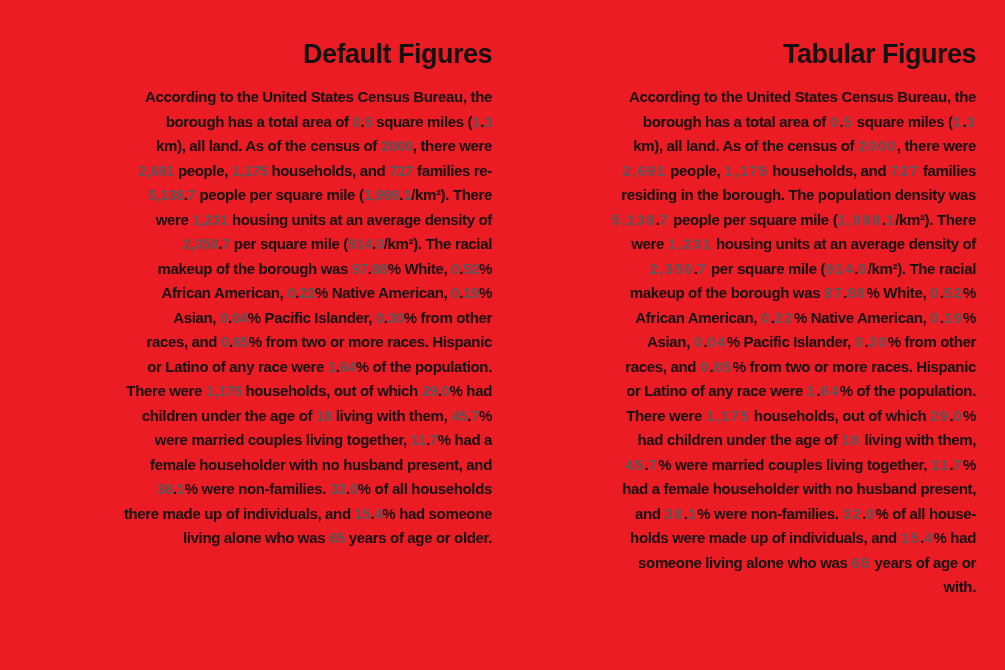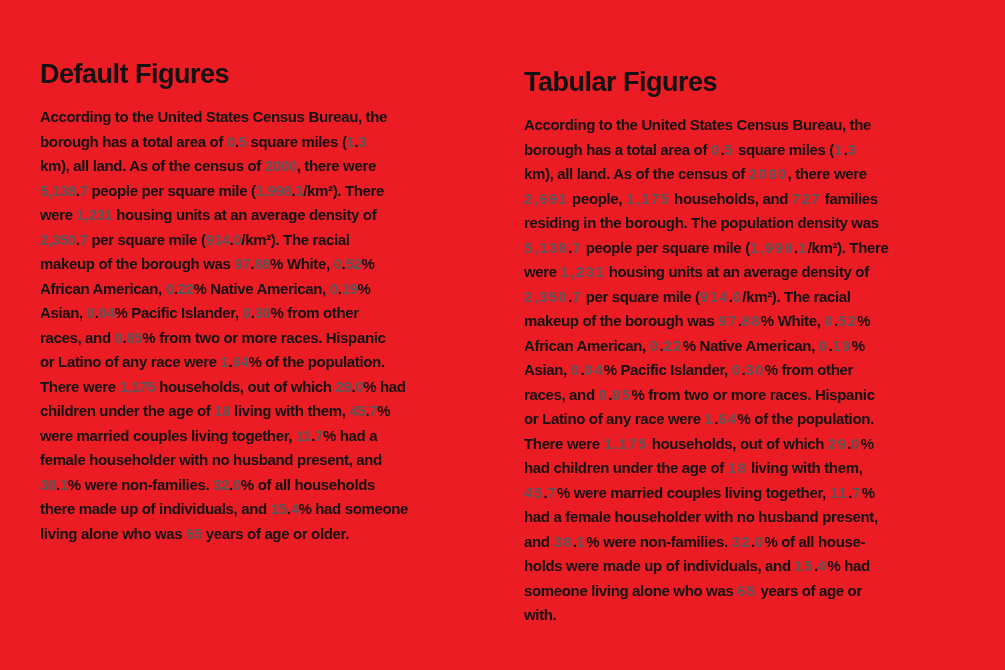--- a/index.html
+++ b/index.html
@@ -6,25 +6,26 @@
   body {
     width: 1005px;
     height: 670px;
     position: relative;
     overflow: hidden;
     background: var(--bg, #EC1C24);
     font-family: "Liberation Sans", sans-serif;
   }
   .column {
     position: absolute;
-    top: 59px;
+    top: 39px;
     width: 452px;
+    text-align: right;
   }
   .column.col-0 { left: 40px; }
-  .column.col-1 { left: 524px; margin-top: 8px; }
+  .column.col-1 { left: 524px; }
   .col-title {
     margin: 0 0 16px 0;
     font-size: 27px;
     font-weight: bold;
     line-height: 30px;
     letter-spacing: -0.5px;
     color: var(--fg, #141112);
   }
   .col-body {
     font-size: 15px;
@@ -40,20 +41,21 @@
 </head>
 <body style="--bg: #EC1C24; --fg: #141112; --figc: #5C5456;">
 
 <main>
   <section class="column col-0 style-default">
     <h1 class="col-title">Default Figures</h1>
     <div class="col-body">
         <div class="line"><span>According to the United States Census Bureau, the</span></div>
         <div class="line"><span>borough has a total area of </span><span class="fig">0</span><span>.</span><span class="fig">5</span><span> square miles (</span><span class="fig">1</span><span>.</span><span class="fig">3</span></div>
         <div class="line"><span>km), all land. As of the census of </span><span class="fig">2000</span><span>, there were</span></div>
+        <div class="line"><span class="fig">2,691</span><span> people, </span><span class="fig">1,175</span><span> households, and </span><span class="fig">727</span><span> families re-</span></div>
         <div class="line"><span class="fig">5,138</span><span>.</span><span class="fig">7</span><span> people per square mile (</span><span class="fig">1,998</span><span>.</span><span class="fig">1</span><span>/km²). There</span></div>
         <div class="line"><span>were </span><span class="fig">1,231</span><span> housing units at an average density of</span></div>
         <div class="line"><span class="fig">2,350</span><span>.</span><span class="fig">7</span><span> per square mile (</span><span class="fig">914</span><span>.</span><span class="fig">0</span><span>/km²). The racial</span></div>
         <div class="line"><span>makeup of the borough was </span><span class="fig">97</span><span>.</span><span class="fig">88</span><span>% White, </span><span class="fig">0</span><span>.</span><span class="fig">52</span><span>%</span></div>
         <div class="line"><span>African American, </span><span class="fig">0</span><span>.</span><span class="fig">22</span><span>% Native American, </span><span class="fig">0</span><span>.</span><span class="fig">19</span><span>%</span></div>
         <div class="line"><span>Asian, </span><span class="fig">0</span><span>.</span><span class="fig">04</span><span>% Pacific Islander, </span><span class="fig">0</span><span>.</span><span class="fig">30</span><span>% from other</span></div>
         <div class="line"><span>races, and </span><span class="fig">0</span><span>.</span><span class="fig">85</span><span>% from two or more races. Hispanic</span></div>
         <div class="line"><span>or Latino of any race were </span><span class="fig">1</span><span>.</span><span class="fig">64</span><span>% of the population.</span></div>
         <div class="line"><span>There were </span><span class="fig">1,175</span><span> households, out of which </span><span class="fig">29</span><span>.</span><span class="fig">0</span><span>% had</span></div>
         <div class="line"><span>children under the age of </span><span class="fig">18</span><span> living with them, </span><span class="fig">45</span><span>.</span><span class="fig">7</span><span>%</span></div>

